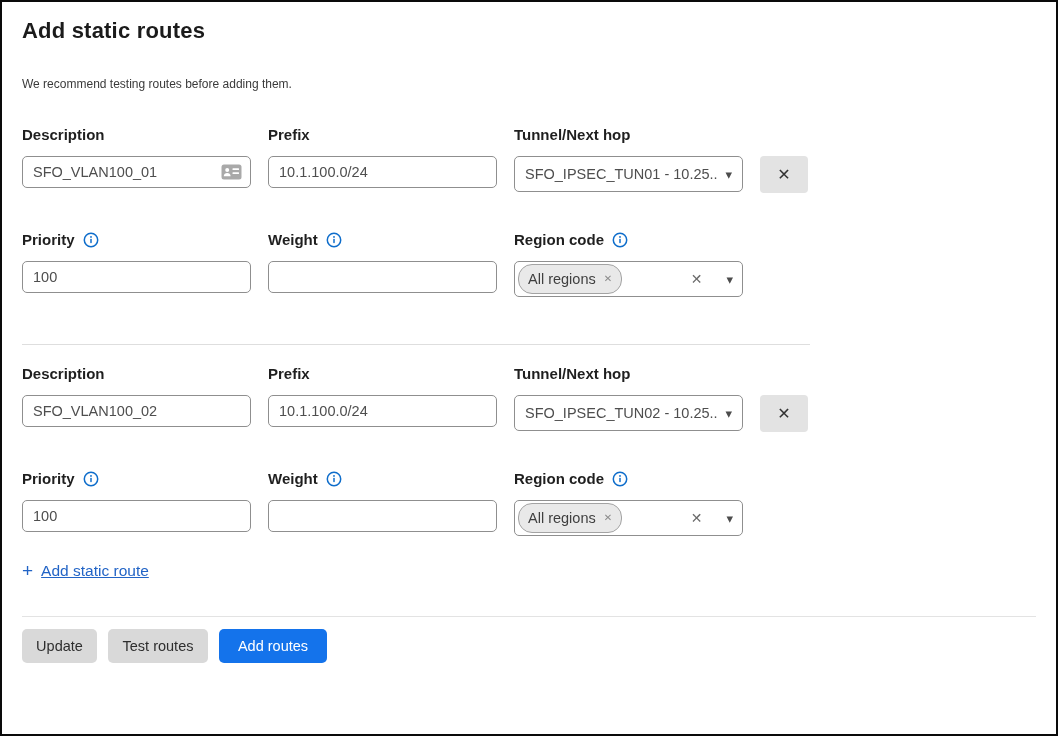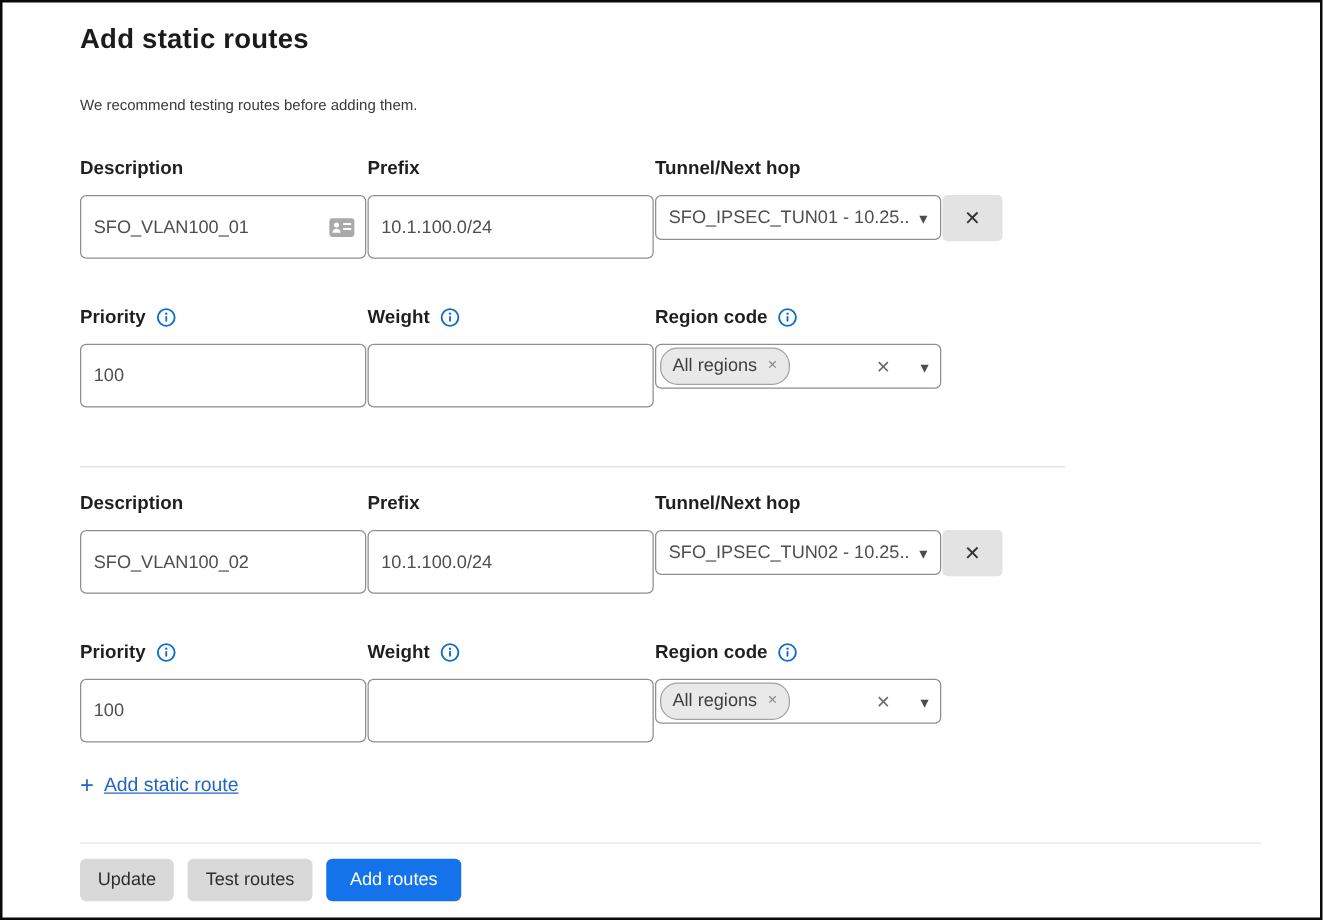--- a/index.html
+++ b/index.html
@@ -5,53 +5,53 @@
   html, body { margin: 0; padding: 0; }
   body {
     width: 1058px; height: 736px;
     box-sizing: border-box;
     border: 2px solid #0a0a0a;
     background: #ffffff;
     font-family: "Liberation Sans", "DejaVu Sans", sans-serif;
     overflow: hidden;
     color: #1a1a1a;
   }
-  .content { padding: 0 47px; margin-left: 15px; }
+  .content { padding: 0 20px; }
 
   .dialog-title {
     margin: 16px 0 0 0;
     font-size: 22px;
     font-weight: 700;
     letter-spacing: 0.2px;
     color: #1b1b1b;
   }
   .intro { margin: 24px 0 0 0; font-size: 15.5px; line-height: 20px; color: #3a3a3a; }
   .note  { margin: 30px 0 0 0; font-size: 12px; line-height: 20px; color: #3a3a3a; }
 
   .route-grid {
     display: grid;
     grid-template-columns: 229px 229px 229px 48px;
-    column-gap: 1px;
+    column-gap: 17px;
     align-items: start;
     justify-content: start;
   }
   .mt-block1 { margin-top: 32px; }
   .mt-subrow { margin-top: 38px; }
   .mt-block2 { margin-top: 20px; }
 
   .field {}
   .field-label {
     display: flex; align-items: center; gap: 8px;
     font-size: 15px; font-weight: 700; color: #1f1f1f;
     margin-bottom: 12px; line-height: 18px;
   }
   .info-icon { display: inline-flex; width: 16px; height: 16px; }
 
   .text-input {
-    width: 100%; height: 51px; box-sizing: border-box;
+    width: 100%; height: 32px; box-sizing: border-box;
     border: 1px solid #8f8f8f; border-radius: 5px;
     padding: 0 10px; font-size: 14.5px; color: #4e4e4e;
     background: #fff; outline: none;
     font-family: "Liberation Sans", "DejaVu Sans", sans-serif;
   }
   .input-wrap { position: relative; }
   .input-wrap .text-input { padding-right: 34px; }
   .autofill-icon {
     position: absolute; right: 9px; top: 50%;
     transform: translateY(-50%);

